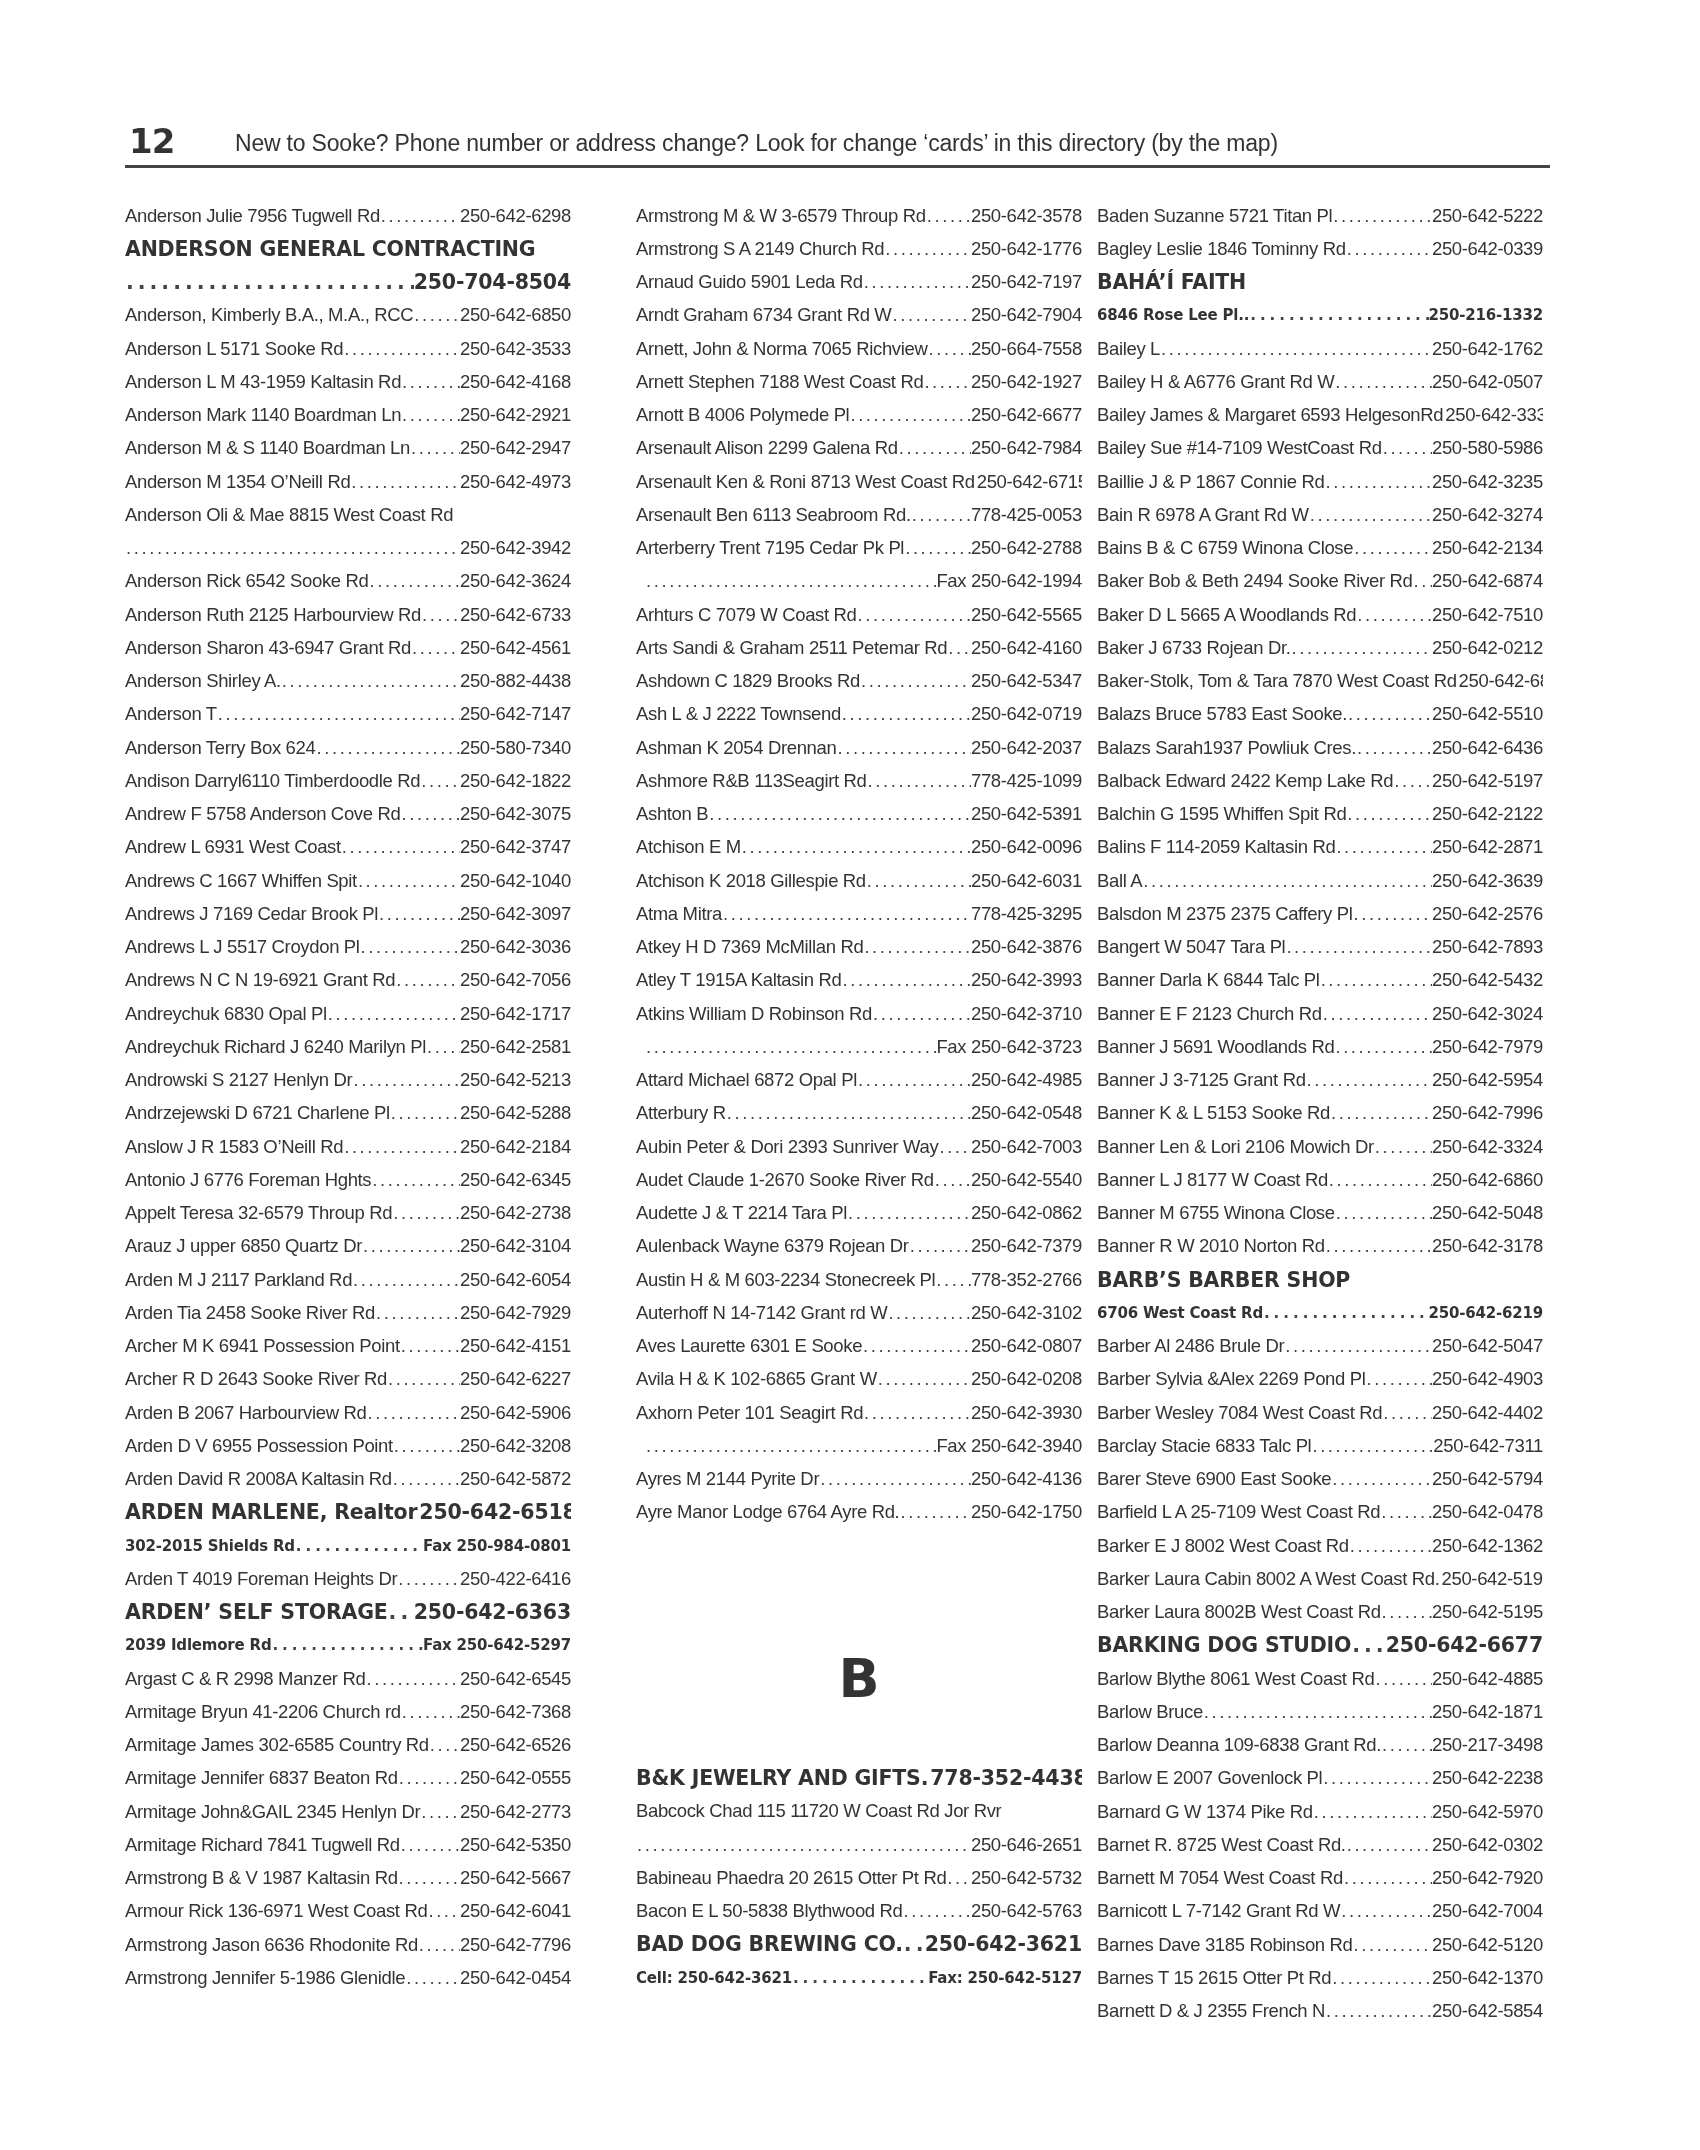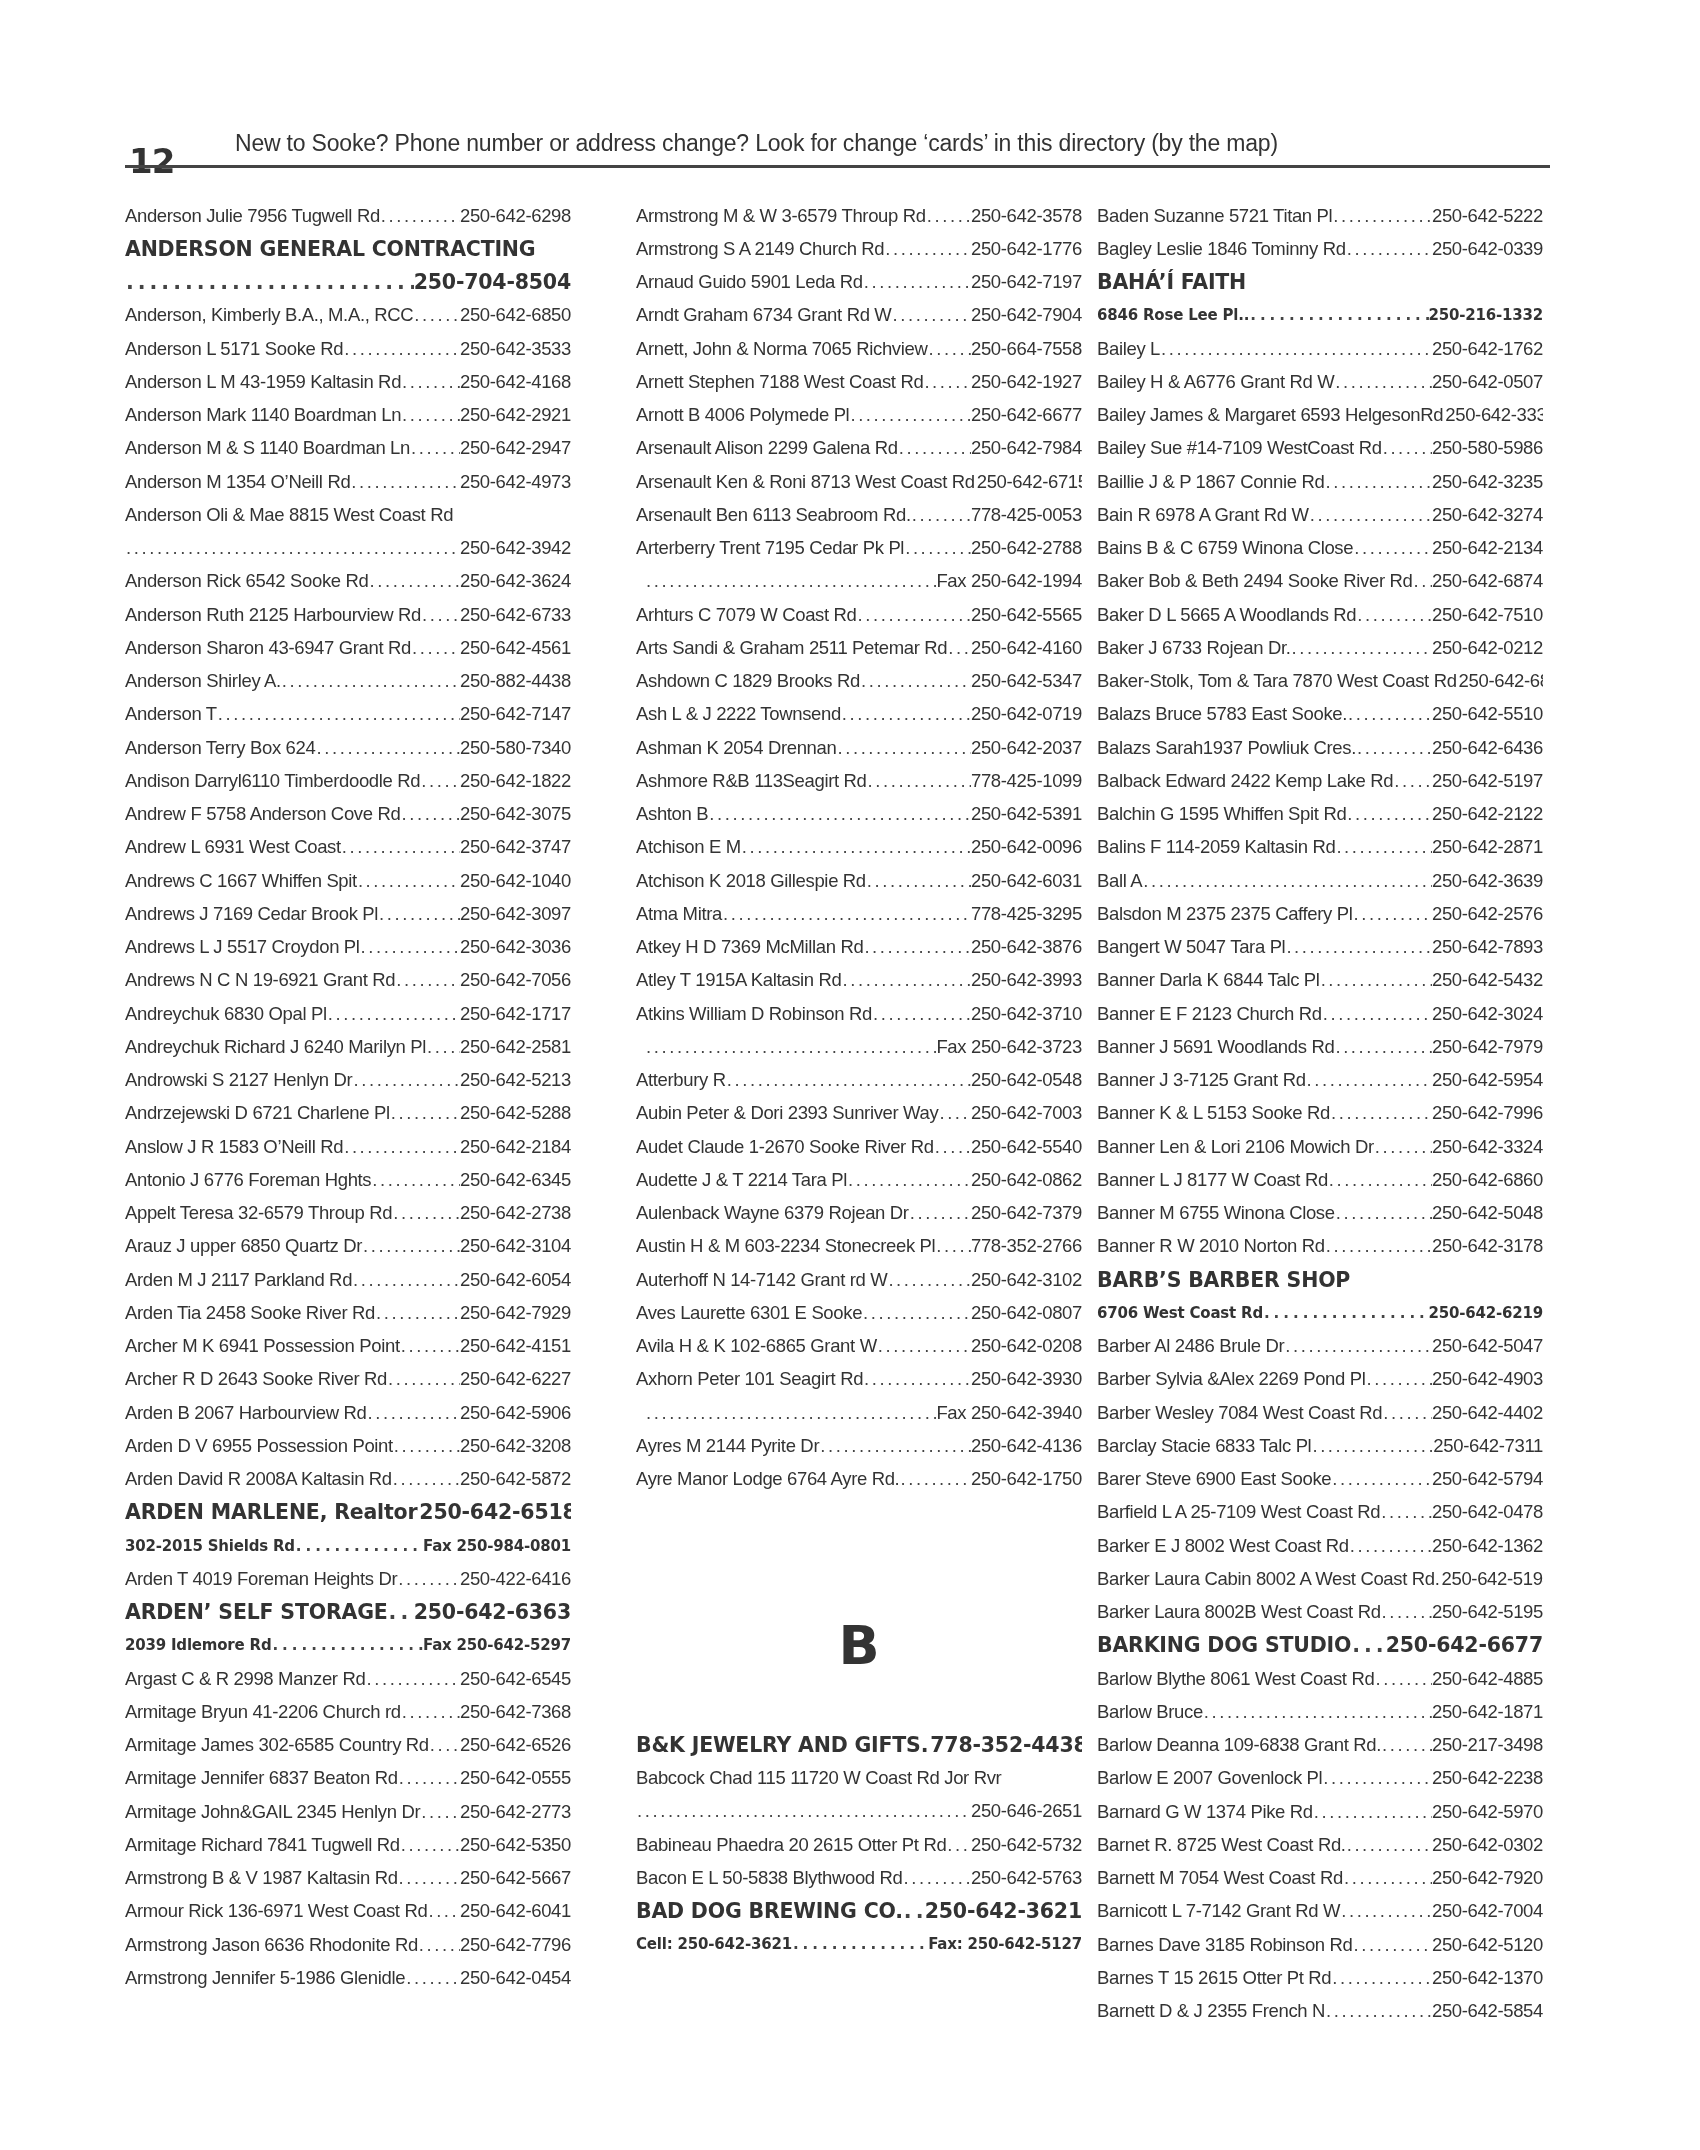--- a/index.html
+++ b/index.html
@@ -1,18 +1,18 @@
 <!DOCTYPE html>
 <html><head>
 <meta charset="utf-8">
 <style>
   html,body{margin:0;padding:0;background:#fff;}
   body{width:1700px;height:2150px;position:relative;overflow:hidden;color:#333;font-family:"Liberation Sans",sans-serif;}
   .hdr{position:absolute;left:125px;top:118px;width:1425px;height:48px;}
-  .pnum{position:absolute;left:4px;top:3px;font:bold 34px "DejaVu Sans",sans-serif;color:#333;letter-spacing:-1px;margin-top:20px;}
+  .pnum{position:absolute;left:4px;top:3px;font:bold 34px "DejaVu Sans",sans-serif;color:#333;letter-spacing:-1px;}
   .htext{position:absolute;left:74px;top:12px;font-size:23px;color:#333;white-space:nowrap;letter-spacing:-0.2px;margin-left:36px;}
   .rule{position:absolute;left:125px;top:165px;width:1425px;height:3px;background:#444;}
   .col{position:absolute;top:199px;width:446px;}
   .c1{left:125px;} .c2{left:636px;} .c3{left:1097px;}
   .row{height:33.25px;display:flex;align-items:center;white-space:nowrap;font-size:18.5px;letter-spacing:-0.35px;overflow:hidden;}
   .row .n{flex:0 0 auto;}
   .row .d{flex:1 1 auto;overflow:hidden;letter-spacing:2.6px;color:#444;padding:0 1px;}
   .row .d::before{content:"...................................................................................................................................";}
   .row .p{flex:0 0 auto;}
   .row.b{font-weight:bold;font-family:"DejaVu Sans",sans-serif;font-size:15px;letter-spacing:-0.2px;}
@@ -430,20 +430,25 @@
         <span class="n">Atkins William D Robinson Rd</span>
         <span class="d"></span>
         <span class="p">250-642-3710</span>
       </div>
       <div class="row indent">
         <span class="n"></span>
         <span class="d"></span>
         <span class="p">Fax 250-642-3723</span>
       </div>
       <div class="row">
+        <span class="n">Attard Michael 6872 Opal Pl</span>
+        <span class="d"></span>
+        <span class="p">250-642-4985</span>
+      </div>
+      <div class="row">
         <span class="n">Atterbury R</span>
         <span class="d"></span>
         <span class="p">250-642-0548</span>
       </div>
       <div class="row">
         <span class="n">Aubin Peter &amp; Dori 2393 Sunriver Way</span>
         <span class="d"></span>
         <span class="p">250-642-7003</span>
       </div>
       <div class="row">

